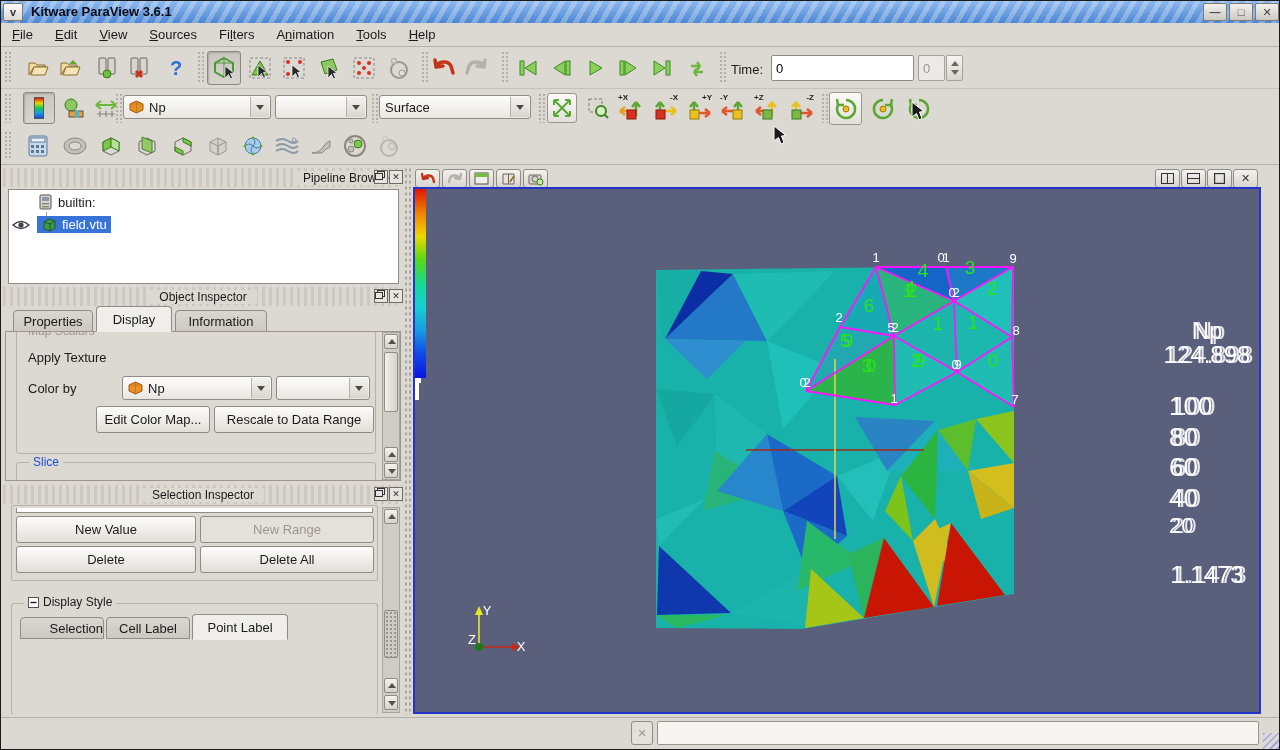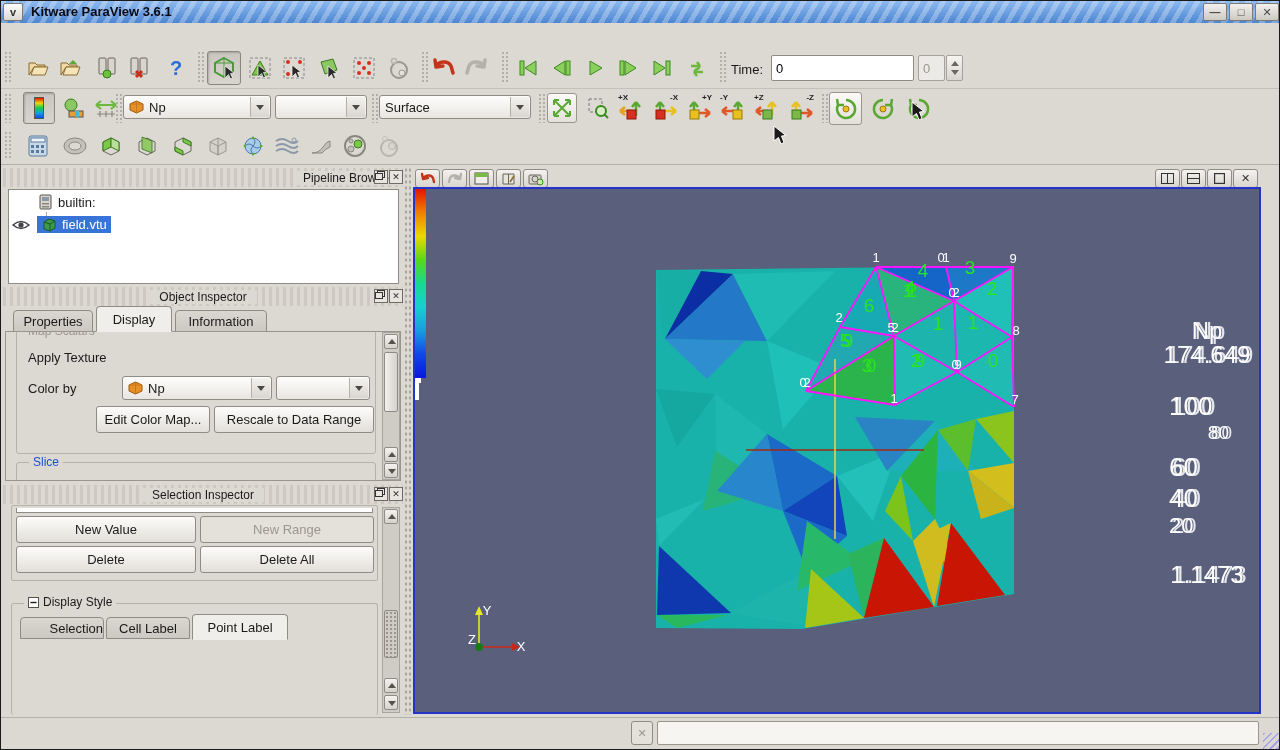--- a/index.html
+++ b/index.html
@@ -99,20 +99,21 @@
 
   <div class="titlebar">
     <div class="stripes"></div>
     <div class="winmenu-btn">v</div>
     <div class="title-text">Kitware ParaView 3.6.1</div>
     <div class="wctl" style="right:54px;">—</div>
     <div class="wctl" style="right:28px;">□</div>
     <div class="wctl" style="right:2px;">✕</div>
   </div>
 
+  <div class="menubar" id="menubar"><span class="mi"><u>F</u>ile</span><span class="mi"><u>E</u>dit</span><span class="mi"><u>V</u>iew</span><span class="mi"><u>S</u>ources</span><span class="mi">Fi<u>l</u>ters</span><span class="mi">A<u>n</u>imation</span><span class="mi"><u>T</u>ools</span><span class="mi"><u>H</u>elp</span></div>
 
   <div class="tbrow" style="top:46px;height:42px;border-bottom:1px solid #c4c1ba;">
     <div class="handle" style="left:3px;"></div>
     <div class="tbtn" style="left:22px;top:6px;width:30px;height:30px;">
       <svg width="22" height="18">
           <path d="M2 16 L2 4 L8 4 L10 6 L18 6 L18 8 L7 8 Z" fill="#f0d9a2" stroke="#8a6d2f"></path>
           <path d="M4 16 L7 8 L21 8 L18 16 Z" fill="#f6e4b8" stroke="#8a6d2f"></path>
         </svg>
     </div>
     <div class="tbtn" style="left:54px;top:6px;width:30px;height:30px;">
@@ -756,26 +757,26 @@
         <polygon points="105,458 97,454 97,462" fill="#c82818"></polygon>
         <line x1="64" y1="458" x2="64" y2="424" stroke="#e8e820" stroke-width="1.6"></line>
         <polygon points="64,417 60,426 68,426" fill="#e8e820"></polygon>
         <circle cx="64" cy="458" r="4" fill="#1a7a1a"></circle>
         <text x="106" y="462" class="pl">X</text>
         <text x="72" y="426" class="pl">Y</text>
         <text x="57" y="455" class="pl">Z</text>
       </svg>
     <div id="legend">
         <div class="lg-text" style="left:766px;top:128px;width:52px;text-align:center;font-size:24px;">Np</div>
-        <div class="lg-text" style="left:736px;top:152px;width:112px;text-align:center;font-size:24px;">174.649</div>
+        <div class="lg-text" style="left:736px;top:152px;width:112px;text-align:center;font-size:24px;">124.898</div>
         <div class="" style="left:732px;top:180px;width:11px;height:189px;background:linear-gradient(#e41400,#f08000,#ecd800,#58d818,#18d890,#18d0d0,#189ce0,#1048e8,#0a16dc);"></div>
         <div class="" style="left:744px;top:217.5px;width:6px;height:1px;background:#fff;"></div>
         <div class="lg-text" style="left:754px;top:202px;width:60px;font-size:26px;">100</div>
         <div class="" style="left:744px;top:248.5px;width:6px;height:1px;background:#fff;"></div>
-        <div class="lg-text" style="left:754px;top:233px;width:60px;font-size:19px;text-align:right;">80</div>
+        <div class="lg-text" style="left:754px;top:233px;width:60px;font-size:26px;">80</div>
         <div class="" style="left:744px;top:278.5px;width:6px;height:1px;background:#fff;"></div>
         <div class="lg-text" style="left:754px;top:263px;width:60px;font-size:26px;">60</div>
         <div class="" style="left:744px;top:309.5px;width:6px;height:1px;background:#fff;"></div>
         <div class="lg-text" style="left:754px;top:294px;width:60px;font-size:26px;">40</div>
         <div class="" style="left:744px;top:339.5px;width:6px;height:1px;background:#fff;"></div>
         <div class="lg-text" style="left:754px;top:324px;width:60px;font-size:22px;">20</div>
         <div class="" style="left:744px;top:195px;width:4px;height:1px;background:#fff;"></div>
         <div class="" style="left:744px;top:203px;width:4px;height:1px;background:#fff;"></div>
         <div class="" style="left:744px;top:226px;width:4px;height:1px;background:#fff;"></div>
         <div class="" style="left:744px;top:233px;width:4px;height:1px;background:#fff;"></div>

